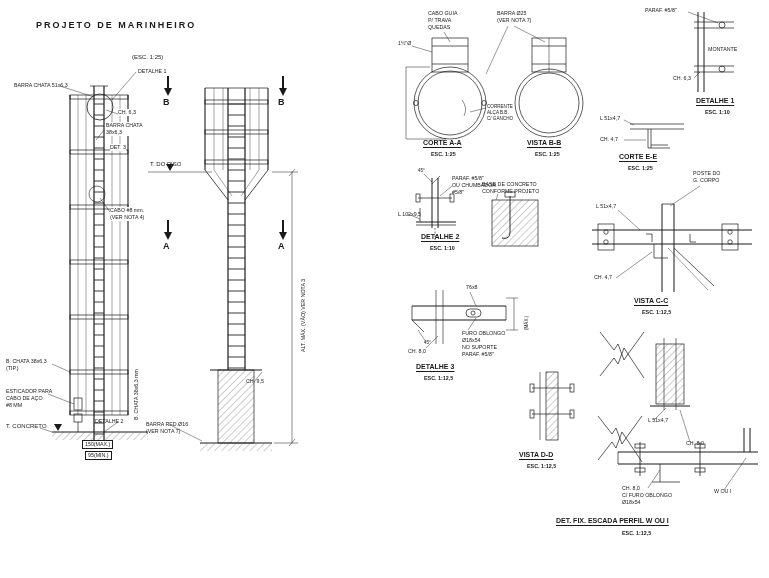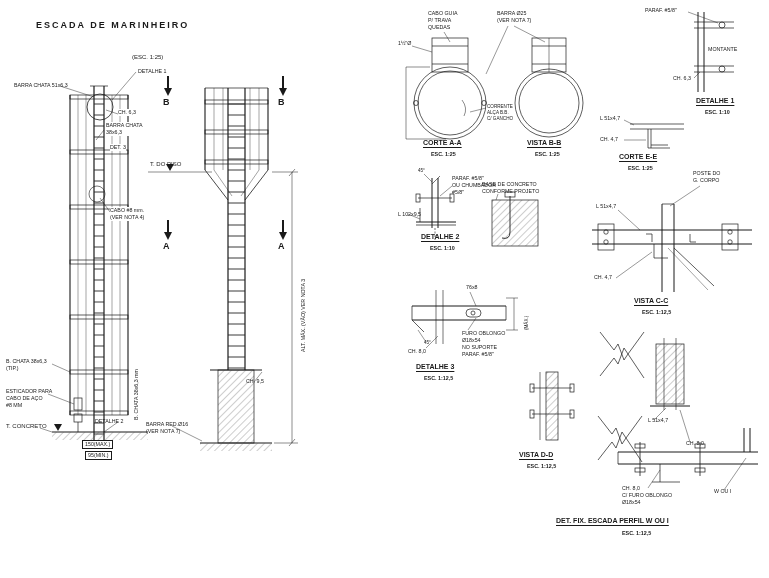--- a/index.html
+++ b/index.html
@@ -280,21 +280,21 @@
         <rect x="695" y="444" width="10" height="4"></rect>
         <rect x="695" y="468" width="10" height="4"></rect>
         <line x1="660" y1="464" x2="660" y2="482"></line>
         <line x1="652" y1="482" x2="680" y2="482"></line>
         <line x1="648" y1="488" x2="660" y2="470" stroke-width="0.45"></line>
         <line x1="724" y1="490" x2="746" y2="458" stroke-width="0.45"></line>
       </g>
     </g>
   </svg>
 
-  <div class="title" style="left:36px;top:20px">ESCADA DE MARINHEIRO</div>
+  <div class="title" style="left:36px;top:20px">PROJETO DE MARINHEIRO</div>
 
   <div class="lbl sm" style="left:14px;top:82px">BARRA CHATA 51x6,3</div>
   <div class="lbl" style="left:132px;top:54px">(ESC. 1:25)</div>
   <div class="lbl sm" style="left:138px;top:68px">DETALHE 1</div>
   <div class="lbl sm bg" style="left:118px;top:109px">CH. 6,3</div>
   <div class="lbl sm bg" style="left:106px;top:122px">BARRA CHATA
 38x6,3</div>
   <div class="lbl sm bg" style="left:110px;top:144px">DET. 3</div>
   <div class="lbl" style="left:150px;top:161px">T. DO PISO</div>
   <div class="lbl sm bg" style="left:110px;top:207px">CABO #8 mm.

